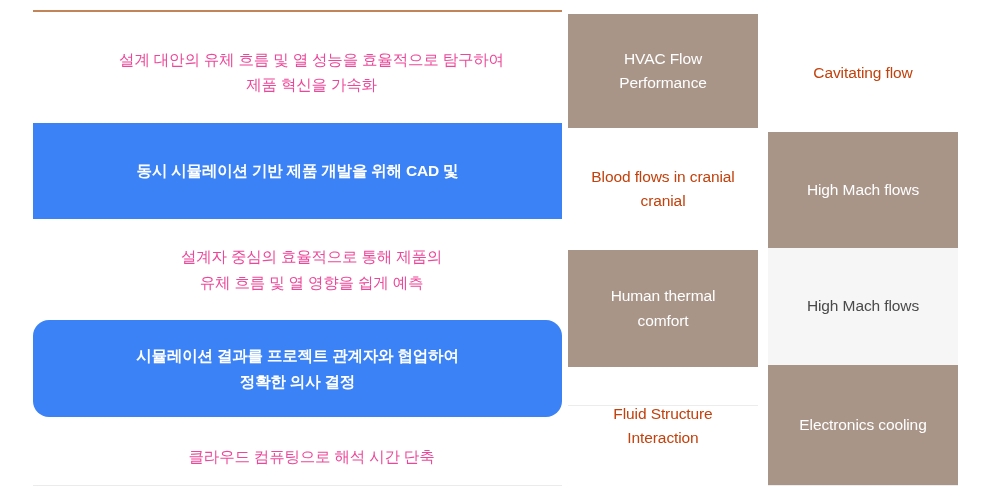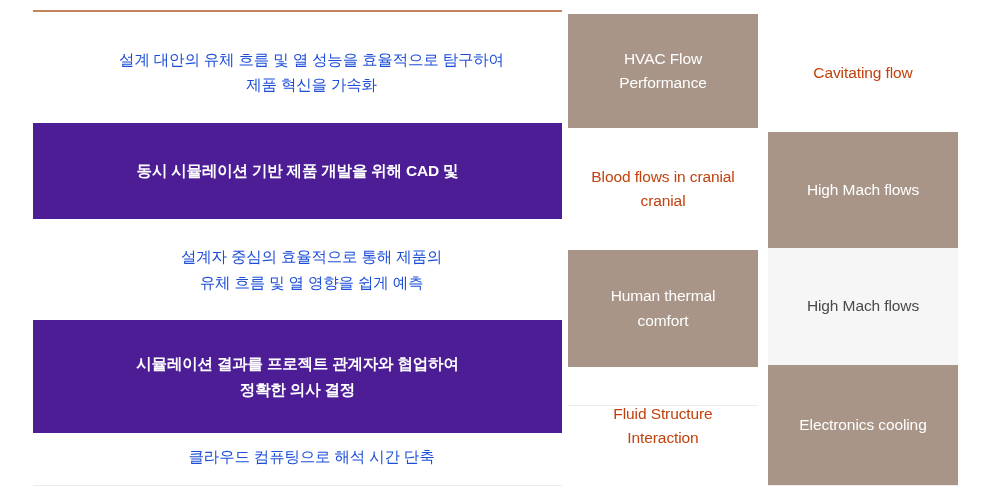--- a/index.html
+++ b/index.html
@@ -58,37 +58,37 @@
     justify-content: center;
     text-align: center;
     padding: 0 26px;
   }
   .benefit .txt {
     line-height: 1.62;
     font-size: 15.5px;
     letter-spacing: -0.2px;
   }
   .benefit.plain .txt {
-    color: #1d4ed8;
+    color: #ec4899;
     font-weight: 400;
     margin-left: 28px;
   }
   .benefit.filled {
-    background: #4c1d95;
+    background: #3b82f6;
   }
   .benefit.filled .txt {
     color: #ffffff;
     font-weight: 700;
   }
 
   
   .b0 { top: 14px;  height: 96px; }
   .b1 { top: 113px; height: 96px; }
   .b2 { top: 212px; height: 95px; }
-  .b3 { top: 310px; height: 113px; }
+  .b3 { top: 310px; height: 97px; border-radius: 16px; }
   .b4 { top: 410px; height: 74px; }
 
   
   .mid-col {
     position: absolute;
     left: 568px;
     top: 0;
     width: 190px;
     height: 420px;
   }

